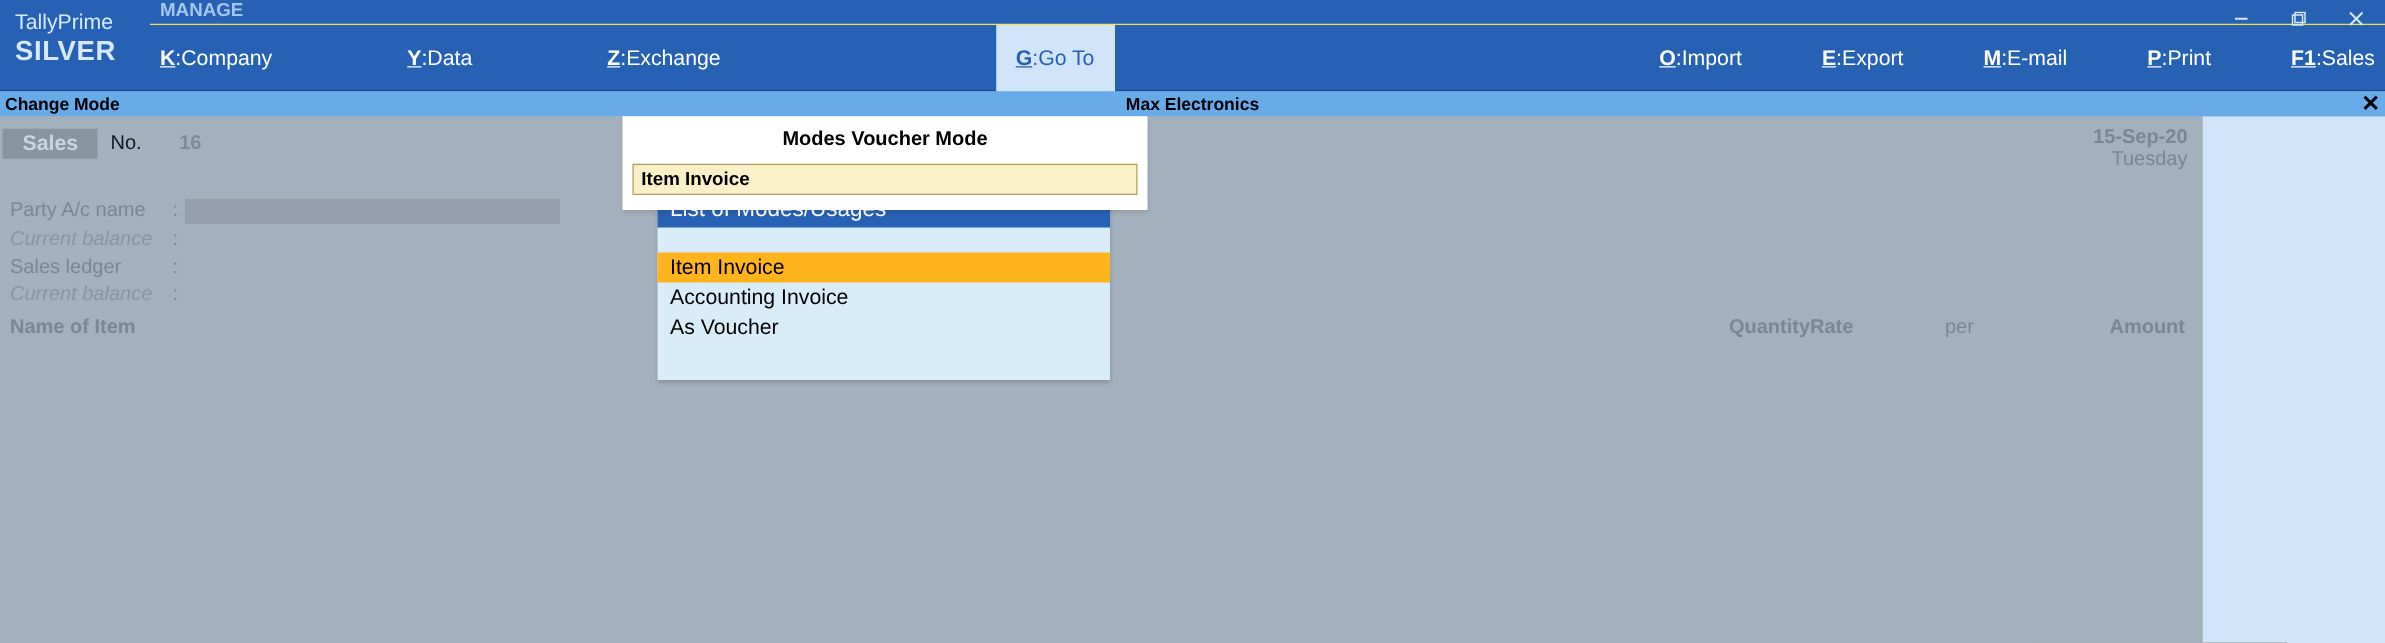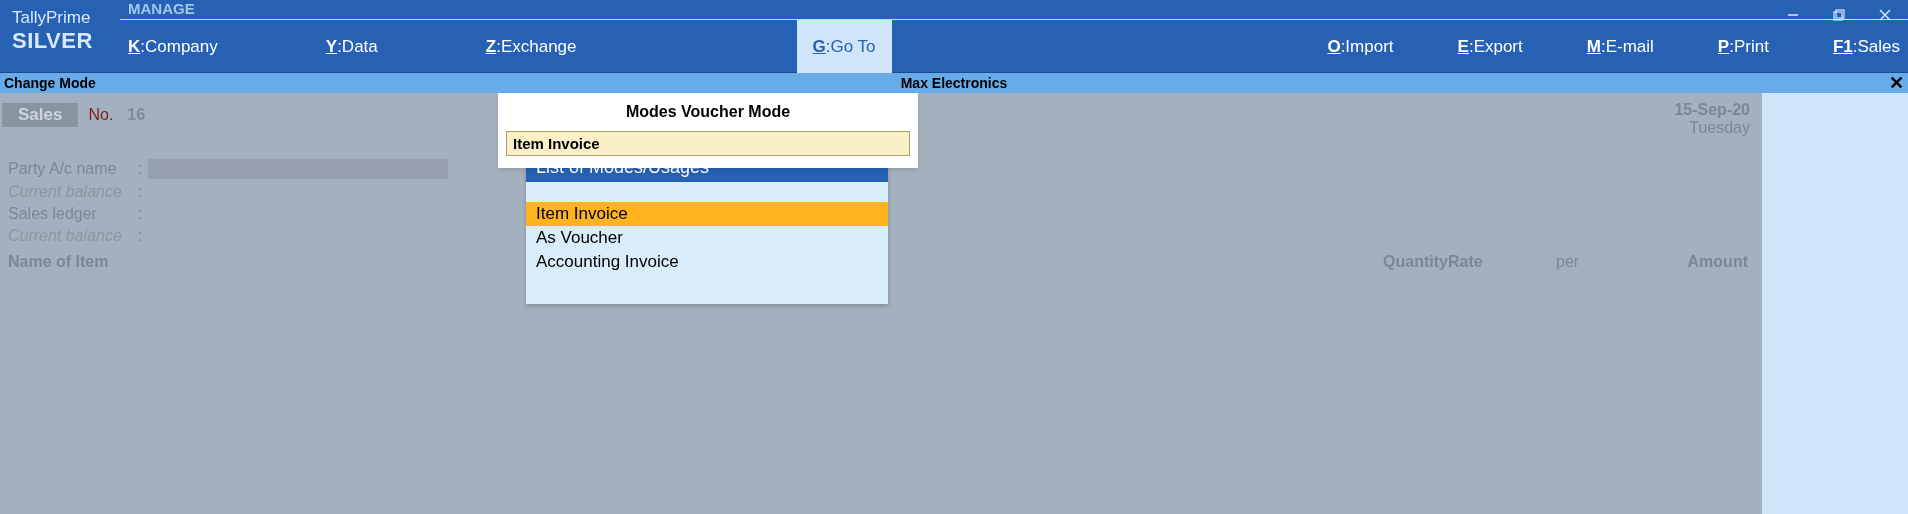--- a/index.html
+++ b/index.html
@@ -163,23 +163,23 @@
     }
     .sales-badge {
       background: #88949f;
       color: #cbd5df;
       font-weight: bold;
       padding: 2px 16px;
       font-size: 17px;
       margin-right: 10px;
     }
     .no-label {
-      color: #7f1d1d;
-      font-size: 16px;
-      margin-right: 14px;
+      color: #0f172a;
+      font-size: 16px;
+      margin-right: 30px;
     }
     .no-val {
       color: #7e8b98;
       font-weight: bold;
       font-size: 16px;
     }
     .date-block {
       position: absolute;
       right: 12px;
       top: 8px;
@@ -396,20 +396,20 @@
 
     <div class="popup">
       <div class="popup-title">Modes Voucher Mode</div>
       <div class="popup-input">Item Invoice</div>
     </div>
 
     <div class="dropdown">
       <div class="dropdown-header">List of Modes/Usages</div>
       <div class="dropdown-spacer"></div>
       <div class="dropdown-item selected">Item Invoice</div>
+      <div class="dropdown-item">Accounting Invoice</div>
       <div class="dropdown-item">As Voucher</div>
-      <div class="dropdown-item">Accounting Invoice</div>
       <div class="dropdown-bottom-pad"></div>
     </div>
 
   </div>
   <div class="right-panel"></div>
 </div>
 
 </body></html>

